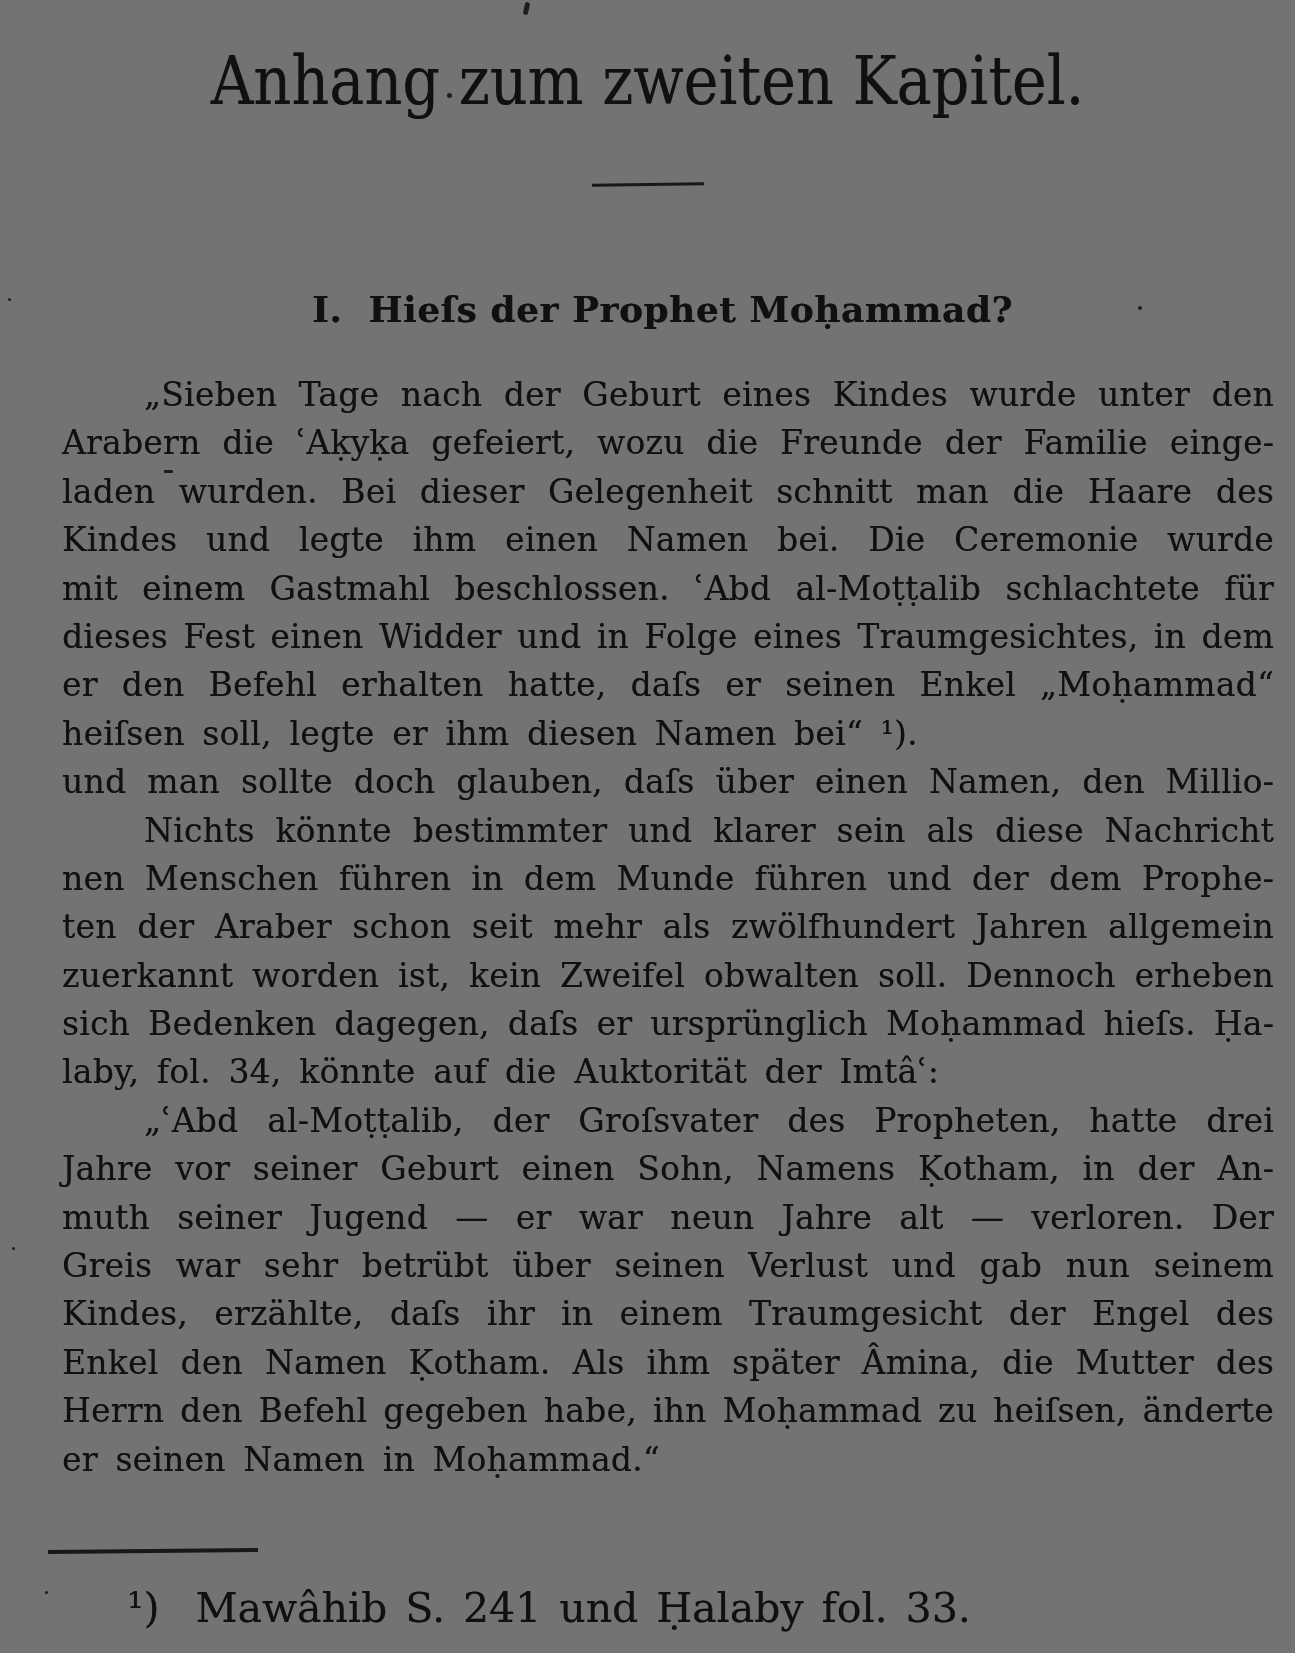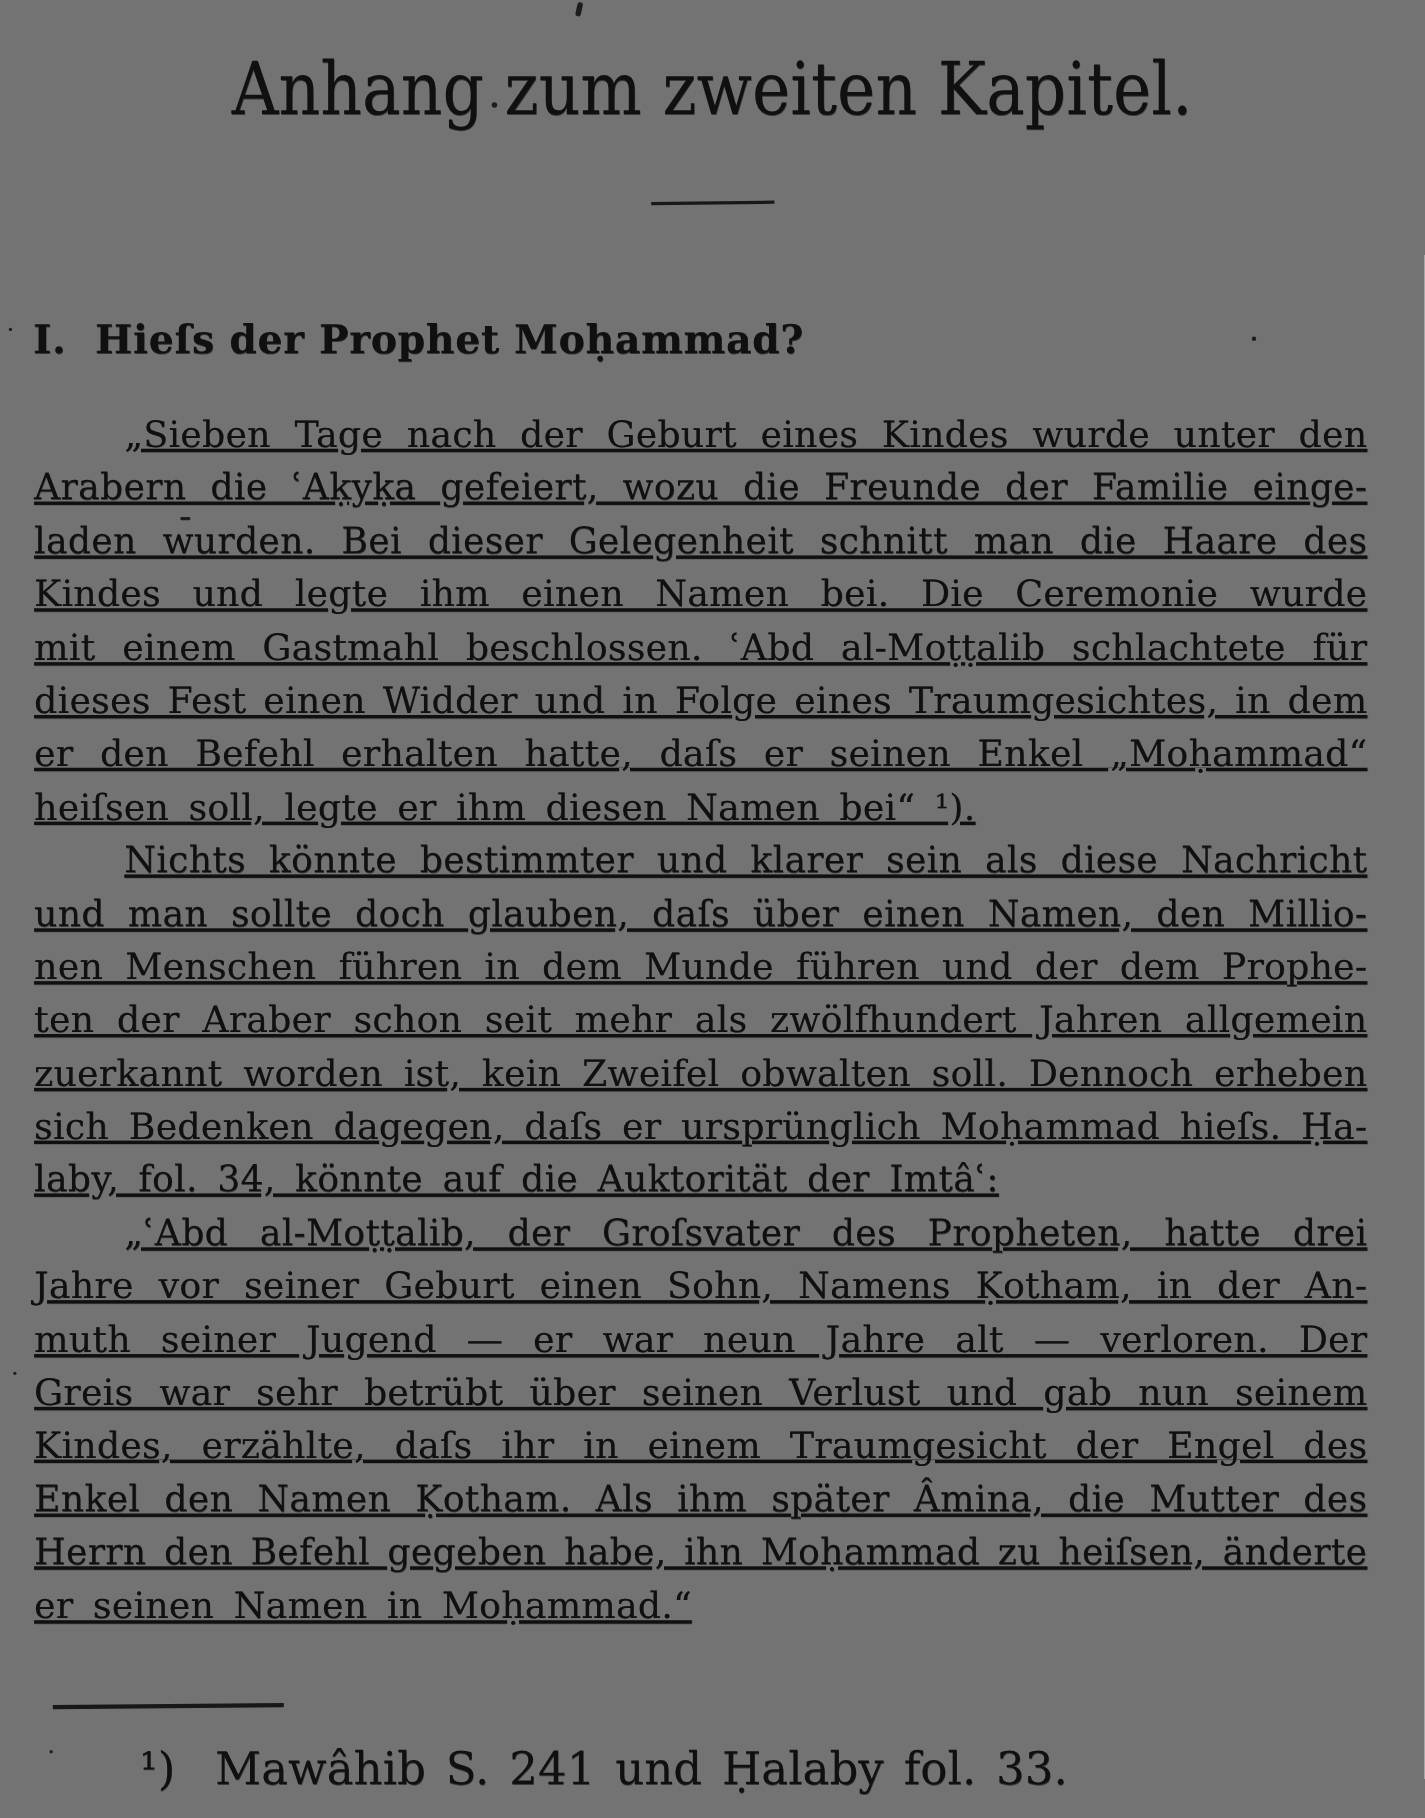--- a/index.html
+++ b/index.html
@@ -22,31 +22,31 @@
     transform-origin:center top;
     text-shadow:0.4px 0.4px 0 rgba(0,0,0,0.5);
     white-space:pre;
   }
   .title-rule {
     position:absolute; left:592px; top:183px; width:112px; height:3px;
     background:#181818; transform:rotate(-0.7deg);
   }
   .heading {
     position:absolute; top:288px; left:30px; width:1265px; margin:0;
+    text-align:center;
     font-size:36px; font-weight:bold;
     letter-spacing:0.5px;
     white-space:pre-wrap;
     text-shadow:0.4px 0.4px 0 rgba(0,0,0,0.55);
   }
   .body-text {
-    position:absolute; left:31px; top:371px; width:1212px;
+    position:absolute; left:62px; top:371px; width:1212px;
     font-size:33px;
     letter-spacing:0.2px;
     text-shadow:0.3px 0.3px 0 rgba(0,0,0,0.5);
-    text-decoration:underline;
   }
   .line {
     height:48.4px; line-height:48.4px;
     text-align:justify;
     text-align-last:justify;
   }
   .line.last { text-align-last:left; word-spacing:7px; }
   .line.indent { padding-left:82px; }
 
   .footnote-rule {
@@ -84,22 +84,22 @@
 
     <div class="line indent">„Sieben Tage nach der Geburt eines Kindes wurde unter den</div>
     <div class="line">Arabern die ʿAḳyḳa gefeiert, wozu die Freunde der Familie einge-</div>
     <div class="line">laden wurden. Bei dieser Gelegenheit schnitt man die Haare des</div>
     <div class="line">Kindes und legte ihm einen Namen bei. Die Ceremonie wurde</div>
     <div class="line">mit einem Gastmahl beschlossen. ʿAbd al-Moṭṭalib schlachtete für</div>
     <div class="line">dieses Fest einen Widder und in Folge eines Traumgesichtes, in dem</div>
     <div class="line">er den Befehl erhalten hatte, daſs er seinen Enkel „Moḥammad“</div>
     <div class="line last">heiſsen soll, legte er ihm diesen Namen bei“ ¹).</div>
 
+    <div class="line">und man sollte doch glauben, daſs über einen Namen, den Millio-</div>
     <div class="line indent">Nichts könnte bestimmter und klarer sein als diese Nachricht</div>
-    <div class="line">und man sollte doch glauben, daſs über einen Namen, den Millio-</div>
     <div class="line">nen Menschen führen in dem Munde führen und der dem Prophe-</div>
     <div class="line">ten der Araber schon seit mehr als zwölfhundert Jahren allgemein</div>
     <div class="line">zuerkannt worden ist, kein Zweifel obwalten soll. Dennoch erheben</div>
     <div class="line">sich Bedenken dagegen, daſs er ursprünglich Moḥammad hieſs. Ḥa-</div>
     <div class="line last">laby, fol. 34, könnte auf die Auktorität der Imtâʿ:</div>
 
     <div class="line indent">„ʿAbd al-Moṭṭalib, der Groſsvater des Propheten, hatte drei</div>
     <div class="line">Jahre vor seiner Geburt einen Sohn, Namens Ḳotham, in der An-</div>
     <div class="line">muth seiner Jugend — er war neun Jahre alt — verloren. Der</div>
     <div class="line">Greis war sehr betrübt über seinen Verlust und gab nun seinem</div>

